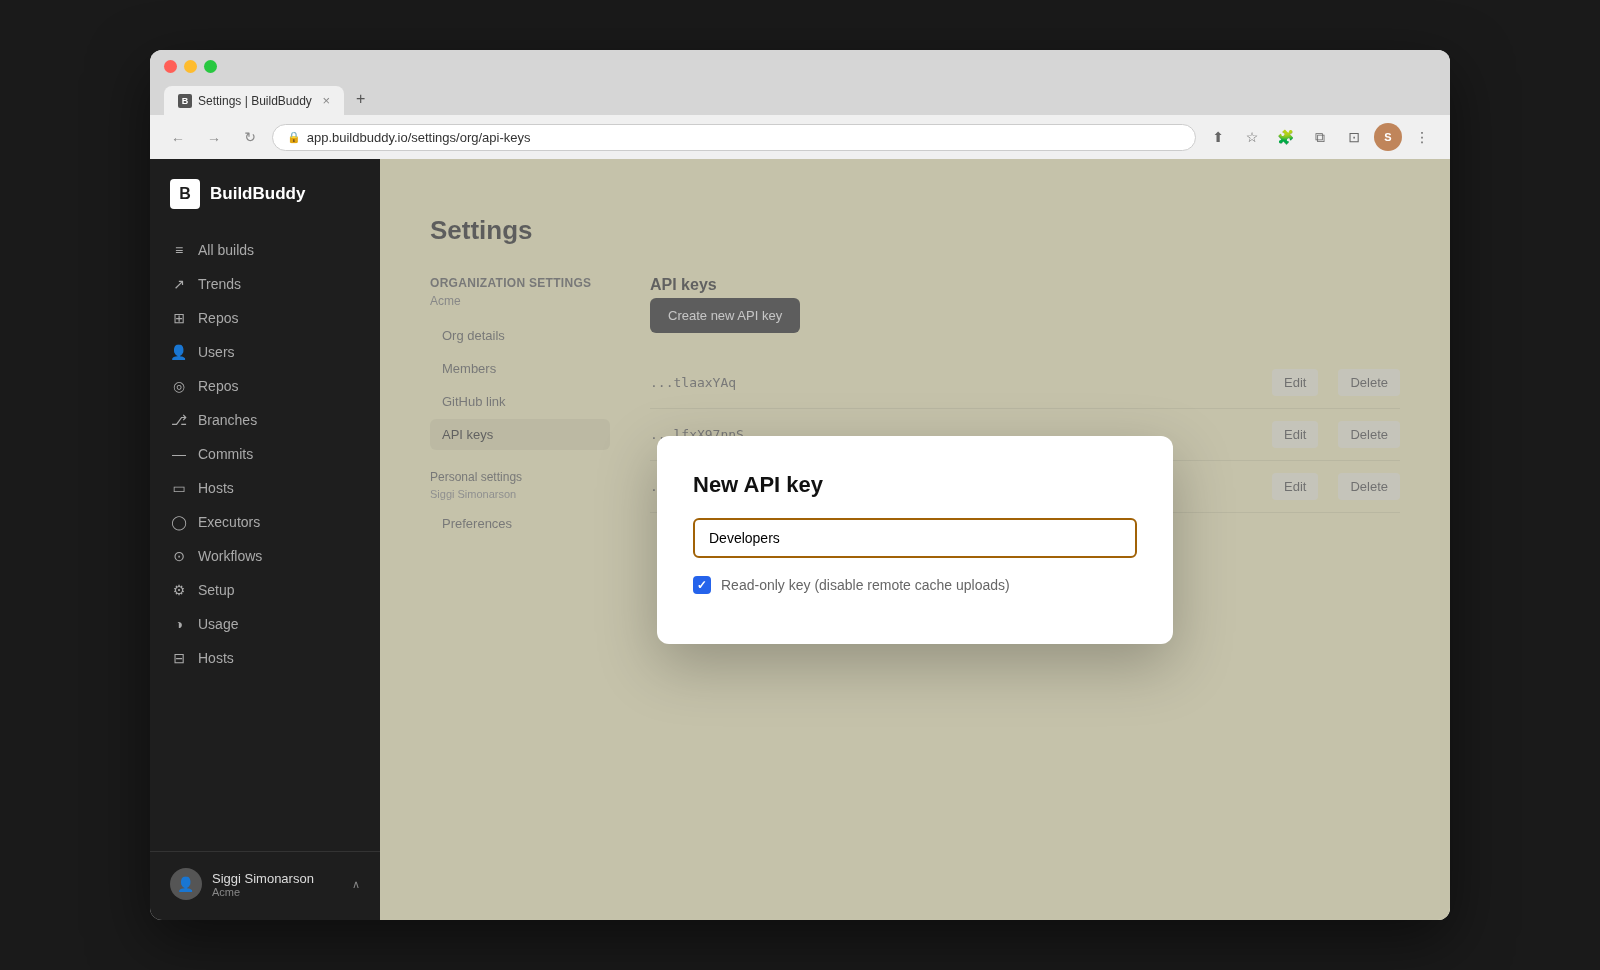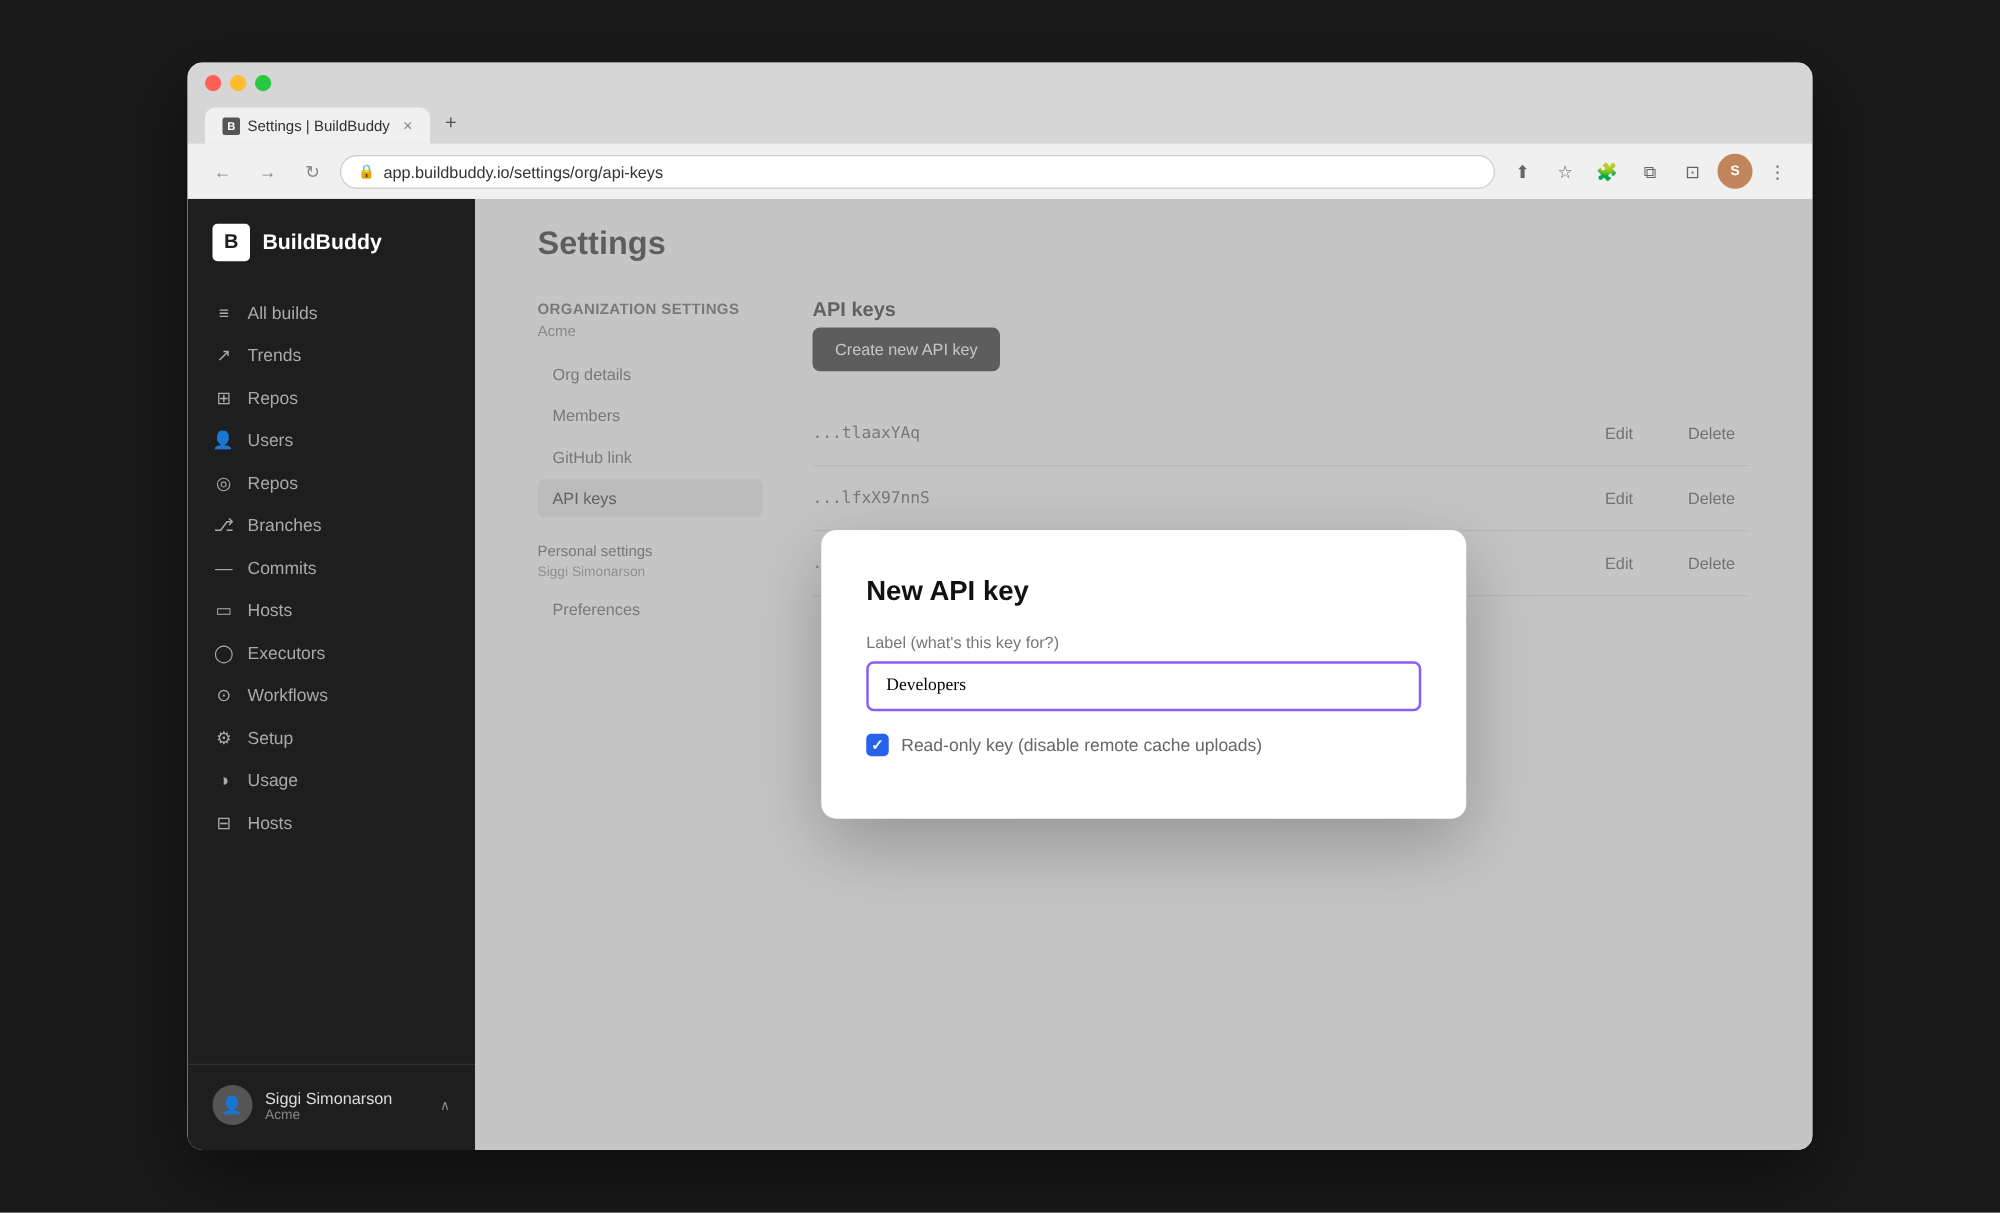--- a/index.html
+++ b/index.html
@@ -130,23 +130,23 @@
       font-size: 14px; color: white;
     }
     .sidebar-user-info { flex: 1; }
     .sidebar-username { font-size: 13px; color: #ddd; font-weight: 500; }
     .sidebar-org { font-size: 11px; color: #888; }
     .sidebar-chevron { color: #888; font-size: 11px; }
 
     
     .main-content {
       flex: 1;
-      background: #ffffff;
+      background: #fef9c3;
       overflow: auto;
-      padding: 20px 50px;
+      padding: 56px 50px;
       position: relative;
     }
 
     .settings-title {
       font-size: 26px; font-weight: 600; color: #1a1a1a; margin-bottom: 30px;
     }
 
     .settings-layout {
       display: flex; gap: 40px;
     }
@@ -224,23 +224,22 @@
       font-size: 22px; font-weight: 700; color: #111; margin-bottom: 20px;
     }
 
     .form-label {
       font-size: 13px; color: #333; margin-bottom: 8px; display: block;
     }
     .form-label span { color: #777; font-weight: normal; }
 
     .form-input {
       width: 100%; padding: 10px 14px; font-size: 14px;
-      border: 2px solid #8b5cf6; border-radius: 6px; outline: none;
+      border: 2px solid #a16207; border-radius: 6px; outline: none;
       margin-bottom: 18px;
-      font-family: Liberation Serif, serif;
     }
 
     .checkbox-row {
       display: flex; align-items: center; gap: 10px; margin-bottom: 14px;
     }
     .checkbox-custom {
       width: 18px; height: 18px; border-radius: 4px;
       border: 2px solid #2563eb; background: #2563eb;
       display: flex; align-items: center; justify-content: center;
       flex-shrink: 0;
@@ -421,23 +420,20 @@
         <a>Contact us</a>
         <a>Slack</a>
         <a>Twitter</a>
         <a>GitHub</a>
       </div>
 
       <div class="modal-overlay">
         <div class="modal">
           <h2 class="modal-title">New API key</h2>
 
-          <label class="form-label">
-            <span>Label</span>&nbsp;<span>(what's this key for?)</span>
-          </label>
           <input class="form-input" type="text" value="Developers" style="">
 
           <div class="checkbox-row">
             <div class="checkbox-custom">
               <span class="checkbox-checkmark">✓</span>
             </div>
             <label class="checkbox-label">
               <span>Read-only key</span>&nbsp;<span>(disable remote cache uploads)</span>
             </label>
           </div>

